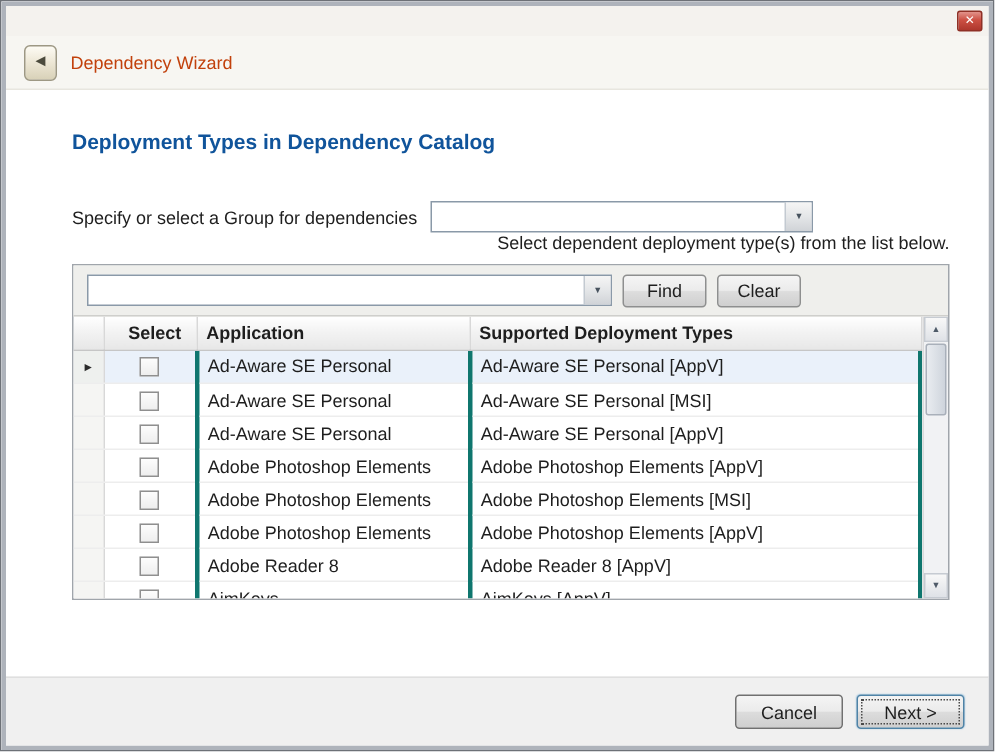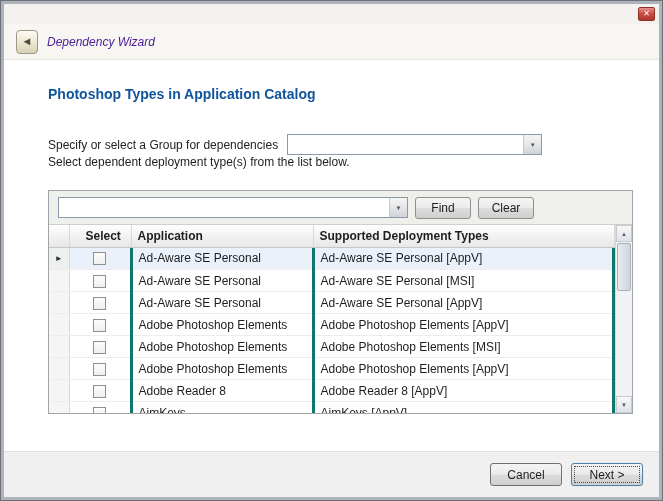--- a/index.html
+++ b/index.html
@@ -58,21 +58,21 @@
   .back-btn {
     width: 22px; height: 24px;
     border: 1px solid #9d9884;
     border-radius: 4px;
     background: linear-gradient(#fdfbf4, #ece6d4 50%, #d8d1b8);
     display: flex; align-items: center; justify-content: center;
     color: #4b4a3c;
     font-size: 11px;
     line-height: 1;
   }
-  .header-title { color: #4c1d95; font-style: italic; }
+  .header-title { color: #c2410c; }
   
   .content {
     flex: 1 1 auto;
     background: #fff;
     padding: 26px 26px 0 44px;
     overflow: hidden;
   }
   h1.page-heading {
     font-size: 14px;
     font-weight: bold;
@@ -101,21 +101,21 @@
   .combo-arrow-btn {
     width: 18px;
     align-self: stretch;
     border-left: 1px solid #c3cad1;
     background: linear-gradient(#f5f5f5, #e4e6e8 50%, #d0d3d7);
     display: flex; align-items: center; justify-content: center;
     font-size: 6px;
     color: #47525e;
   }
   .group-combo { width: 255px; }
-  .list-label { margin-bottom: 21px; }
+  .list-label { margin-bottom: 7px; text-align: right; }
   
   .panel {
     border: 1px solid #a0a5ab;
     height: 224px;
     display: flex;
     flex-direction: column;
     background: #fff;
   }
   .toolbar {
     height: 34px;
@@ -250,21 +250,21 @@
     </div>
 
     <div class="header">
       <div class="back-btn">
         <span>◄</span>
       </div>
       <span class="header-title">Dependency Wizard</span>
     </div>
 
     <div class="content">
-      <h1 class="page-heading">Photoshop Types in Application Catalog</h1>
+      <h1 class="page-heading">Deployment Types in Dependency Catalog</h1>
 
       <div class="group-row">
         <label>Specify or select a Group for dependencies</label>
         <div class="combo group-combo">
           <span class="combo-value"></span>
           <span class="combo-arrow-btn">
             <span>▼</span>
           </span>
         </div>
       </div>

